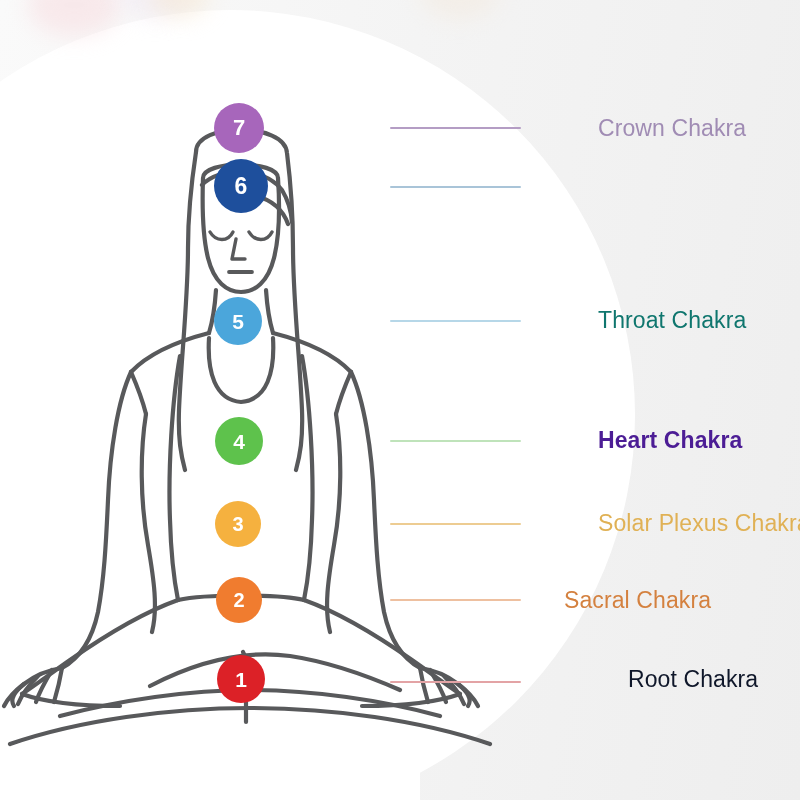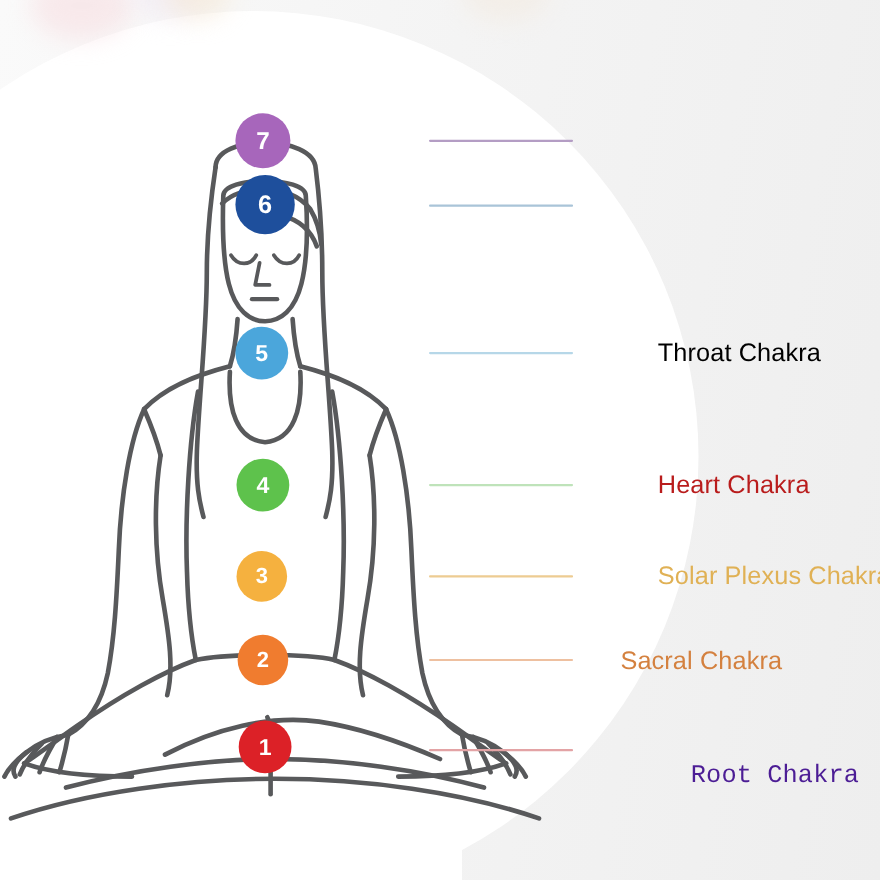--- a/index.html
+++ b/index.html
@@ -209,19 +209,20 @@
   <div class="connector" style="left: 390px; top: 681px; width: 131px; background: rgb(227, 163, 165);"></div>
 
   <div class="chakra" style="left: 214px; top: 103px; width: 50px; height: 50px; background: rgb(167, 102, 187); font-size: 22px;">7</div>
   <div class="chakra" style="left: 214px; top: 159px; width: 54px; height: 54px; background: rgb(30, 79, 156); font-size: 23px;">6</div>
   <div class="chakra" style="left: 214px; top: 297px; width: 48px; height: 48px; background: rgb(75, 166, 219); font-size: 21px;">5</div>
   <div class="chakra" style="left: 215px; top: 417px; width: 48px; height: 48px; background: rgb(94, 194, 76); font-size: 21px;">4</div>
   <div class="chakra" style="left: 215px; top: 501px; width: 46px; height: 46px; background: rgb(245, 177, 63); font-size: 20px;">3</div>
   <div class="chakra" style="left: 216px; top: 577px; width: 46px; height: 46px; background: rgb(240, 124, 47); font-size: 20px;">2</div>
   <div class="chakra" style="left: 217px; top: 655px; width: 48px; height: 48px; background: rgb(220, 33, 39); font-size: 21px;">1</div>
 
-  <div class="label" style="left: 598px; top: 307px; color: #000000; text-align: right;">Throat Chakra</div>
-  <div class="label" style="left: 598px; top: 427px; color: #b91c1c;">Heart Chakra</div>
+  <div class="label" style="left: 598px; top: 115px; color: rgb(160, 140, 180);">Crown Chakra</div>
+  <div class="label" style="left: 598px; top: 307px; color: #0f766e; text-align: right;">Throat Chakra</div>
+  <div class="label" style="left: 598px; top: 427px; color: #4c1d95; font-weight: bold;">Heart Chakra</div>
   <div class="label" style="left: 598px; top: 510px; color: rgb(224, 177, 85);">Solar Plexus Chakra</div>
   <div class="label" style="left: 564px; top: 587px; color: rgb(212, 129, 63);">Sacral Chakra</div>
-  <div class="label" style="left: 628px; top: 692px; color: #4c1d95; font-family: Liberation Mono, monospace;">Root Chakra</div>
+  <div class="label" style="left: 628px; top: 666px; color: #0f172a;">Root Chakra</div>
 
 </div>
 
 </body></html>

